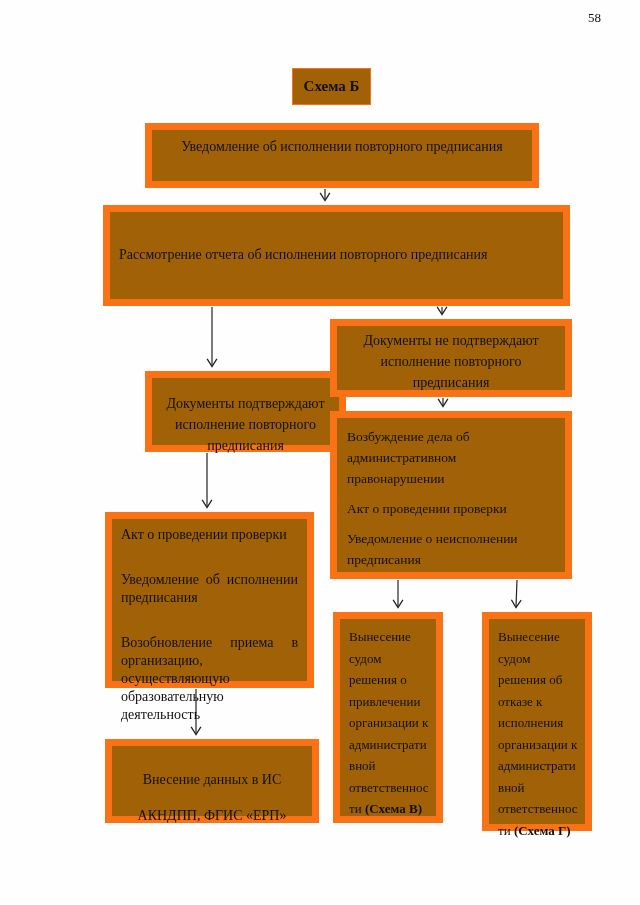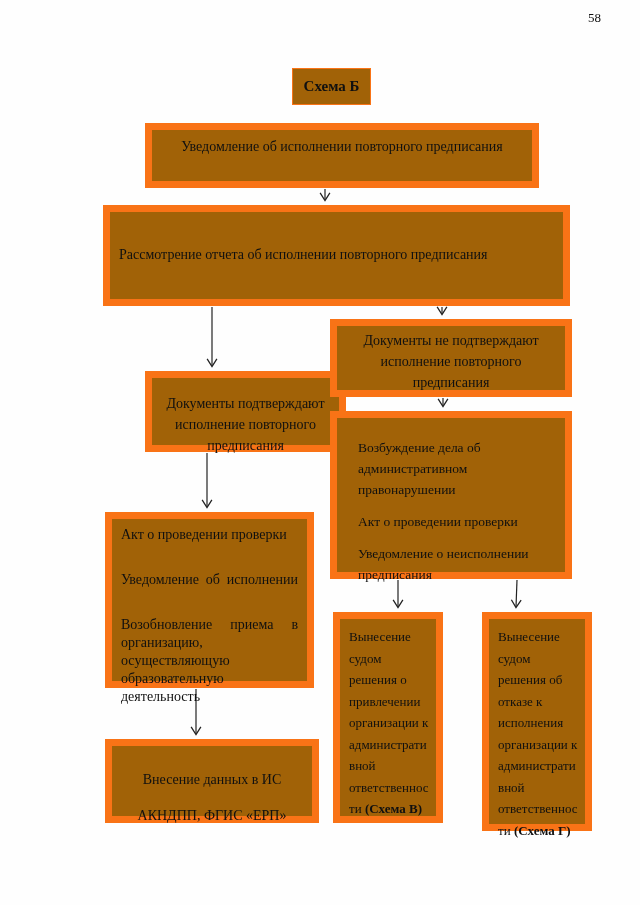--- a/index.html
+++ b/index.html
@@ -62,21 +62,21 @@
   .data-entry-box {
     left: 105px; top: 739px; width: 214px; height: 84px;
     text-align: center; padding-top: 8px; font-size: 14px;
   }
   .data-entry-box div { margin: 16px; line-height: 20px; }
   .data-entry-box div + div { margin-top: 8px; }
   .case-box {
     left: 330px; top: 411px; width: 242px; height: 168px;
     padding: 8px 10px; font-size: 13.5px;
   }
-  .case-box p { margin: 11px; max-width: 200px; line-height: 21px; }
+  .case-box p { margin: 0; max-width: 200px; line-height: 21px; }
   .case-box p + p { margin-top: 9px; }
   .court-box {
     width: 110px;
     padding: 7px 9px; font-size: 13px;
   }
   .court-box .cline { line-height: 21.5px; white-space: nowrap; }
   .court-attract-box { left: 333px; top: 612px; height: 211px; }
   .court-refuse-box  { left: 482px; top: 612px; height: 219px; }
   .bold { font-weight: bold; }
   .arrows {
@@ -123,20 +123,21 @@
     <p>Документы подтверждают исполнение повторного предписания</p>
   </div>
 
   <div class="box docs-notconfirm-box">
     <p>Документы не подтверждают исполнение повторного предписания</p>
   </div>
 
   <div class="box resume-box">
     <div class="rline">Акт о проведении проверки</div>
     <div class="rline just gap">Уведомление об исполнении</div>
+    <div class="rline">предписания</div>
     <div class="rline just gap">Возобновление приема в</div>
     <div class="rline">организацию,</div>
     <div class="rline">осуществляющую</div>
     <div class="rline">образовательную</div>
     <div class="rline">деятельность</div>
   </div>
 
   <div class="box data-entry-box">
     <div>Внесение данных в ИС</div>
     <div>АКНДПП, ФГИС «ЕРП»</div>

